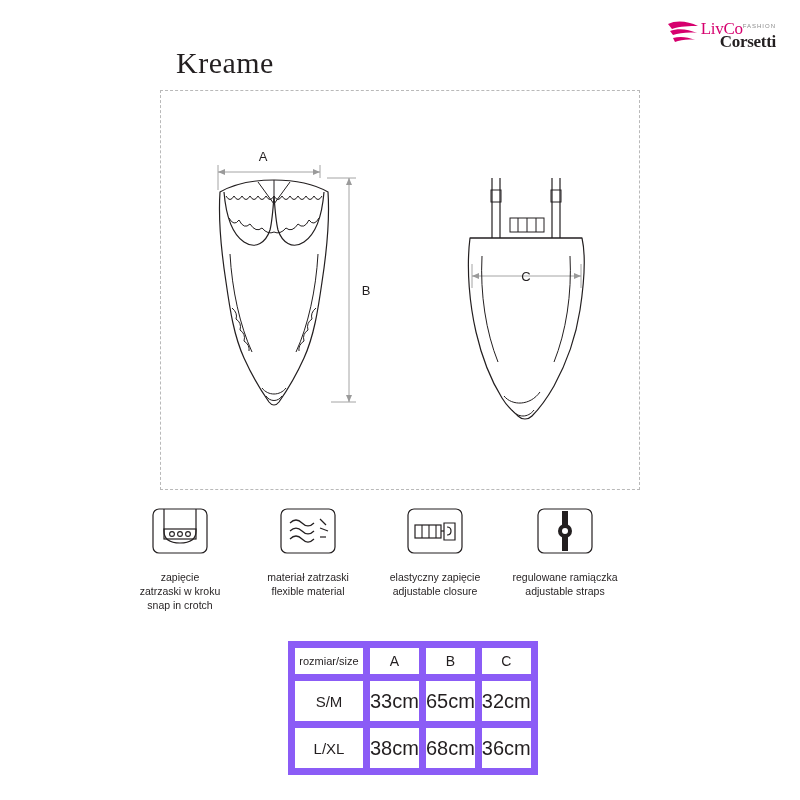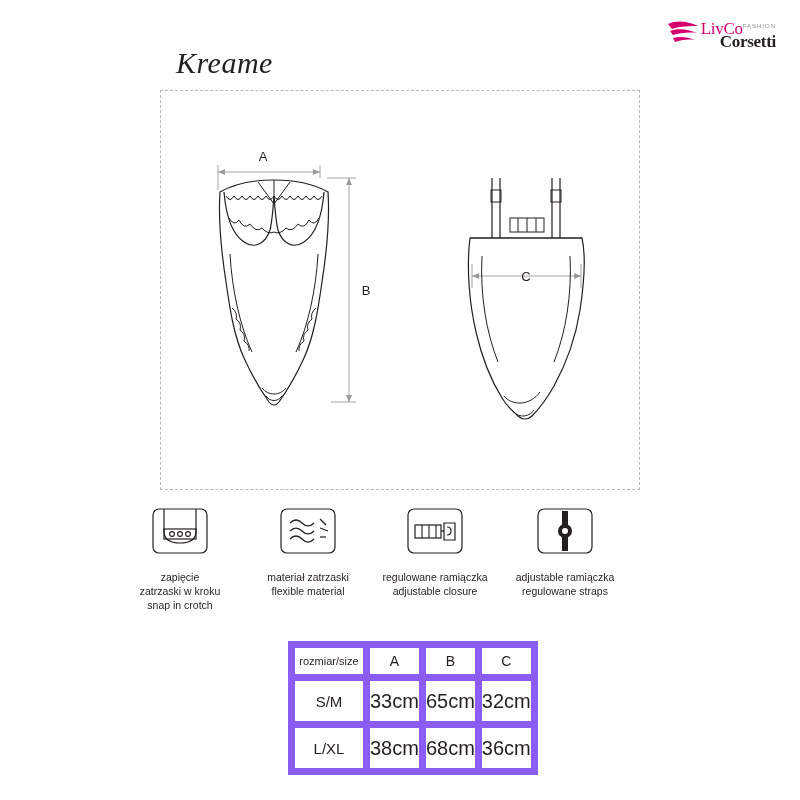--- a/index.html
+++ b/index.html
@@ -66,21 +66,20 @@
     right: 76px;
     top: 4px;
   }
 
   
   .title {
     position: absolute;
     left: 176px;
     top: 46px;
     font-family: "Liberation Serif", serif;
-    font-style: italic;
     font-size: 30px;
     color: #231f20;
     letter-spacing: 0.5px;
   }
 
   
   .frame {
     position: absolute;
     left: 160px;
     top: 90px;
@@ -320,37 +319,37 @@
           <rect x="12" y="20" width="26" height="13" fill="none" stroke="#231f20" stroke-width="1.2"></rect>
           <line x1="19" y1="20" x2="19" y2="33" stroke="#231f20" stroke-width="1.1"></line>
           <line x1="26" y1="20" x2="26" y2="33" stroke="#231f20" stroke-width="1.1"></line>
           <line x1="33" y1="20" x2="33" y2="33" stroke="#231f20" stroke-width="1.1"></line>
           <path d="M41 18 L41 35 L52 35 L52 18 Z" fill="none" stroke="#231f20" stroke-width="1.2"></path>
           <path d="M44 22 q4 0 4 4 q0 4 -4 4" fill="none" stroke="#231f20" stroke-width="1.2"></path>
           <line x1="38" y1="26" x2="41" y2="26" stroke="#231f20" stroke-width="1.2"></line>
         </svg>
       </div>
       <div class="caption">
-        <div>regulowane ramiączka</div>
+        <div>elastyczny zapięcie</div>
         <div>adjustable closure</div>
       </div>
     </div>
 
     <div class="feature f4">
       <div class="icon-box">
         <svg width="64" height="52" viewBox="0 0 64 52">
           <rect x="5" y="4" width="54" height="44" rx="6" fill="none" stroke="#231f20" stroke-width="1.2"></rect>
           <rect x="29" y="6" width="6" height="40" fill="#231f20"></rect>
           <circle cx="32" cy="26" r="7" fill="#231f20"></circle>
           <circle cx="32" cy="26" r="3" fill="#ffffff"></circle>
         </svg>
       </div>
       <div class="caption">
-        <div>adjustable ramiączka</div>
-        <div>regulowane straps</div>
+        <div>regulowane ramiączka</div>
+        <div>adjustable straps</div>
       </div>
     </div>
 
   </div>
 
   <table class="size-table">
     <tbody>
         <tr>
       <th class="hdr-label">rozmiar/size</th>
       <th class="hdr-col">A</th>

